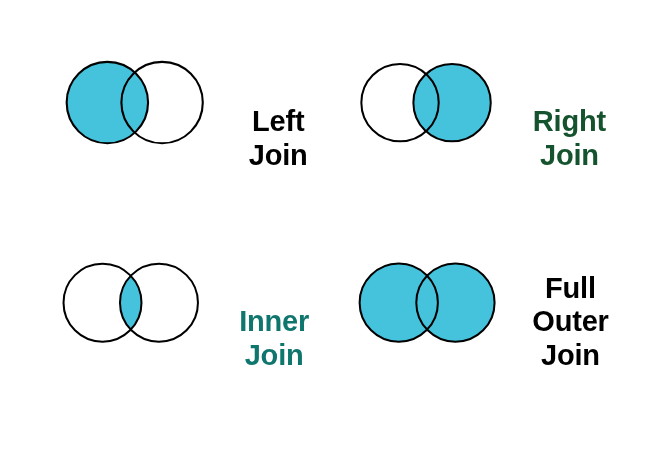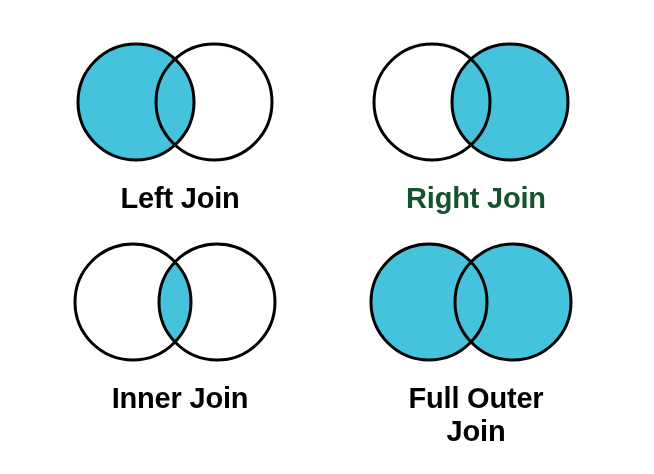--- a/index.html
+++ b/index.html
@@ -15,22 +15,22 @@
   }
   #canvas {
     position: relative;
     width: 654px;
     height: 474px;
     background: #ffffff;
   }
   .venn-cell {
     position: absolute;
     display: flex;
-    flex-direction: column;
-    align-items: center;
+    flex-direction: row;
+    align-items: flex-end;
   }
   .venn-cell.tl { left: 40px;  top: 36px; width: 280px; }
   .venn-cell.tr { left: 336px; top: 36px; width: 280px; }
   .venn-cell.bl { left: 40px;  top: 236px; width: 280px; }
   .venn-cell.br { left: 336px; top: 236px; width: 280px; }
 
   .venn-svg {
     display: block;
     width: 280px;
     height: 136px;
@@ -84,21 +84,21 @@
             <circle cx="93" cy="66" r="58"></circle>
           </clipPath>
       </defs>
 
       <g clip-path="url(#clip-ij-left)">
         <circle cx="177" cy="66" r="58" fill="#45c3dd"></circle>
       </g>
       <circle cx="93" cy="66" r="58" fill="none" stroke="#000000" stroke-width="3"></circle>
       <circle cx="177" cy="66" r="58" fill="none" stroke="#000000" stroke-width="3"></circle>
     </svg>
-    <div class="venn-label" style="color: #000000;">Inner Join</div>
+    <div class="venn-label" style="color: #0f766e;">Inner Join</div>
   </div>
 
   <div class="venn-cell br">
     <svg class="venn-svg" viewBox="0 0 280 136">
       <circle cx="93" cy="66" r="58" fill="#45c3dd"></circle>
       <circle cx="177" cy="66" r="58" fill="#45c3dd"></circle>
       <circle cx="93" cy="66" r="58" fill="none" stroke="#000000" stroke-width="3"></circle>
       <circle cx="177" cy="66" r="58" fill="none" stroke="#000000" stroke-width="3"></circle>
     </svg>
     <div class="venn-label" style="color: rgb(0, 0, 0);">Full Outer

